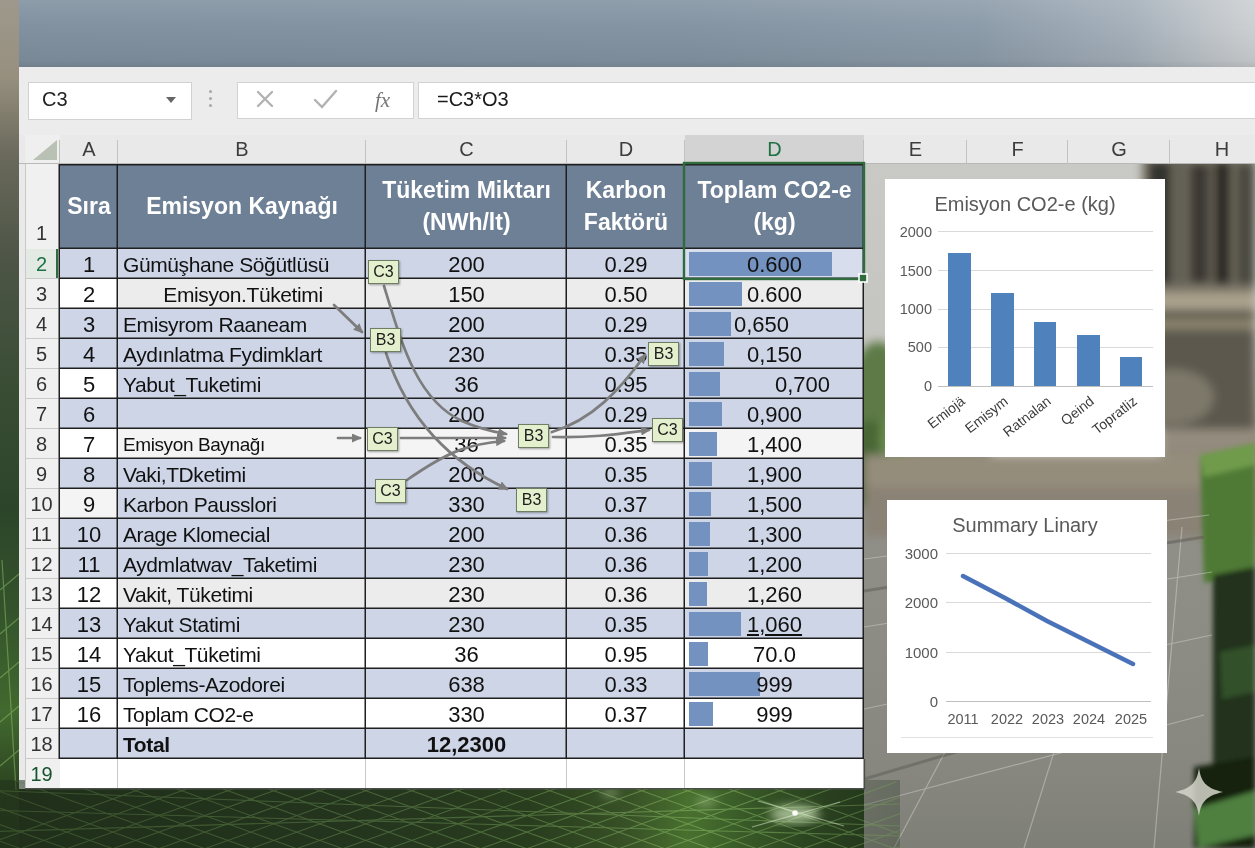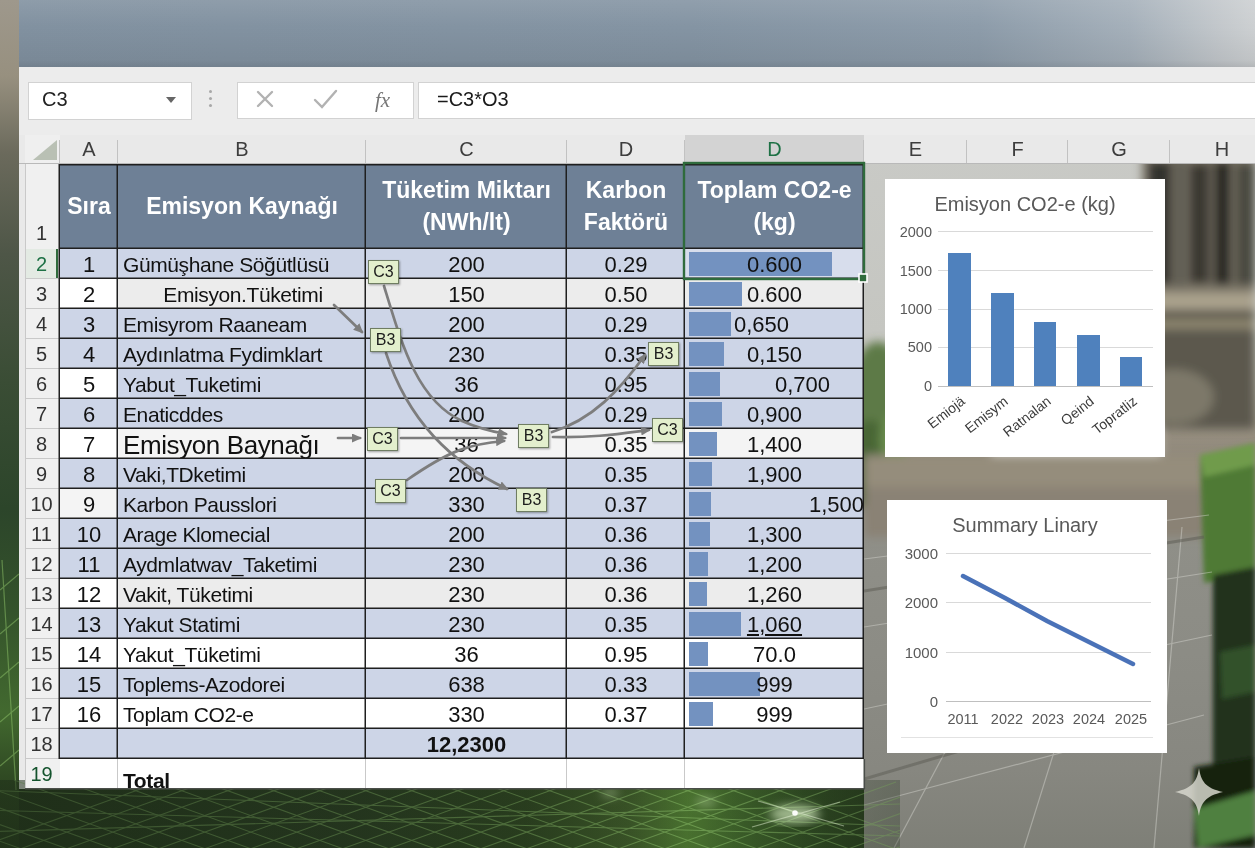--- a/index.html
+++ b/index.html
@@ -254,48 +254,47 @@
 <div class="abs" style="left:689px;top:372px;width:31px;height:24px;background:#7392c0;"></div>
 <div class="cell" style="left:60px;top:372px;width:58px;line-height:26px;text-align:center;font-size:22px;">5</div>
 <div class="cell" style="left:123px;top:372px;width:240px;line-height:26px;font-size:21px;letter-spacing:-0.4px;">Yabut_Tuketimi</div>
 <div class="cell" style="left:366px;top:372px;width:201px;line-height:26px;text-align:center;font-size:22px;">36</div>
 <div class="cell" style="left:567px;top:372px;width:118px;line-height:26px;text-align:center;font-size:22px;">0.95</div>
 <div class="cell" style="left:685px;top:372px;width:179px;line-height:26px;text-align:center;font-size:22px;padding-left:28px;">0,700</div>
 <div class="abs" style="left:60px;top:399px;width:58px;height:30px;background:#cdd5e7;"></div>
 <div class="abs" style="left:118px;top:399px;width:746px;height:30px;background:#cdd5e7;"></div>
 <div class="abs" style="left:689px;top:402px;width:33px;height:24px;background:#7392c0;"></div>
 <div class="cell" style="left:60px;top:402px;width:58px;line-height:26px;text-align:center;font-size:22px;">6</div>
-<div class="cell" style="left:123px;top:402px;width:240px;line-height:26px;font-size:21px;letter-spacing:-0.4px;">Enaticddes</div>
 <div class="cell" style="left:366px;top:402px;width:201px;line-height:26px;text-align:center;font-size:22px;">200</div>
 <div class="cell" style="left:567px;top:402px;width:118px;line-height:26px;text-align:center;font-size:22px;">0.29</div>
 <div class="cell" style="left:685px;top:402px;width:179px;line-height:26px;text-align:center;font-size:22px;">0,900</div>
 <div class="abs" style="left:60px;top:429px;width:58px;height:30px;background:#ffffff;"></div>
 <div class="abs" style="left:118px;top:429px;width:746px;height:30px;background:#f4f4f4;"></div>
 <div class="abs" style="left:689px;top:432px;width:28px;height:24px;background:#7392c0;"></div>
 <div class="cell" style="left:60px;top:432px;width:58px;line-height:26px;text-align:center;font-size:22px;">7</div>
-<div class="cell" style="left:123px;top:432px;width:240px;line-height:26px;font-size:26px;letter-spacing:-0.4px;">Emisyon Baynağı</div>
+<div class="cell" style="left:123px;top:432px;width:240px;line-height:26px;font-size:19px;letter-spacing:-0.4px;">Emisyon Baynağı</div>
 <div class="cell" style="left:366px;top:432px;width:201px;line-height:26px;text-align:center;font-size:22px;">36</div>
 <div class="cell" style="left:567px;top:432px;width:118px;line-height:26px;text-align:center;font-size:22px;">0.35</div>
 <div class="cell" style="left:685px;top:432px;width:179px;line-height:26px;text-align:center;font-size:22px;">1,400</div>
 <div class="abs" style="left:60px;top:459px;width:58px;height:30px;background:#cdd5e7;"></div>
 <div class="abs" style="left:118px;top:459px;width:746px;height:30px;background:#cdd5e7;"></div>
 <div class="abs" style="left:689px;top:462px;width:23px;height:24px;background:#7392c0;"></div>
 <div class="cell" style="left:60px;top:462px;width:58px;line-height:26px;text-align:center;font-size:22px;">8</div>
 <div class="cell" style="left:123px;top:462px;width:240px;line-height:26px;font-size:21px;letter-spacing:-0.4px;">Vaki,TDketimi</div>
 <div class="cell" style="left:366px;top:462px;width:201px;line-height:26px;text-align:center;font-size:22px;">200</div>
 <div class="cell" style="left:567px;top:462px;width:118px;line-height:26px;text-align:center;font-size:22px;">0.35</div>
 <div class="cell" style="left:685px;top:462px;width:179px;line-height:26px;text-align:center;font-size:22px;">1,900</div>
 <div class="abs" style="left:60px;top:489px;width:58px;height:30px;background:#f4f4f4;"></div>
 <div class="abs" style="left:118px;top:489px;width:746px;height:30px;background:#cdd5e7;"></div>
 <div class="abs" style="left:689px;top:492px;width:22px;height:24px;background:#7392c0;"></div>
 <div class="cell" style="left:60px;top:492px;width:58px;line-height:26px;text-align:center;font-size:22px;">9</div>
 <div class="cell" style="left:123px;top:492px;width:240px;line-height:26px;font-size:21px;letter-spacing:-0.4px;">Karbon Pausslori</div>
 <div class="cell" style="left:366px;top:492px;width:201px;line-height:26px;text-align:center;font-size:22px;">330</div>
 <div class="cell" style="left:567px;top:492px;width:118px;line-height:26px;text-align:center;font-size:22px;">0.37</div>
-<div class="cell" style="left:685px;top:492px;width:179px;line-height:26px;text-align:right;font-size:22px;">1,500</div>
+<div class="cell" style="left:685px;top:492px;width:179px;line-height:26px;text-align:center;font-size:22px;">1,500</div>
 <div class="abs" style="left:60px;top:519px;width:58px;height:30px;background:#cdd5e7;"></div>
 <div class="abs" style="left:118px;top:519px;width:746px;height:30px;background:#cdd5e7;"></div>
 <div class="abs" style="left:689px;top:522px;width:21px;height:24px;background:#7392c0;"></div>
 <div class="cell" style="left:60px;top:522px;width:58px;line-height:26px;text-align:center;font-size:22px;">10</div>
 <div class="cell" style="left:123px;top:522px;width:240px;line-height:26px;font-size:21px;letter-spacing:-0.4px;">Arage Klomecial</div>
 <div class="cell" style="left:366px;top:522px;width:201px;line-height:26px;text-align:center;font-size:22px;">200</div>
 <div class="cell" style="left:567px;top:522px;width:118px;line-height:26px;text-align:center;font-size:22px;">0.36</div>
 <div class="cell" style="left:685px;top:522px;width:179px;line-height:26px;text-align:center;font-size:22px;">1,300</div>
 <div class="abs" style="left:60px;top:549px;width:58px;height:30px;background:#cdd5e7;"></div>
 <div class="abs" style="left:118px;top:549px;width:746px;height:30px;background:#cdd5e7;"></div>
@@ -340,21 +339,21 @@
 <div class="abs" style="left:60px;top:699px;width:58px;height:30px;background:#ffffff;"></div>
 <div class="abs" style="left:118px;top:699px;width:746px;height:30px;background:#ffffff;"></div>
 <div class="abs" style="left:689px;top:702px;width:24px;height:24px;background:#7392c0;"></div>
 <div class="cell" style="left:60px;top:702px;width:58px;line-height:26px;text-align:center;font-size:22px;">16</div>
 <div class="cell" style="left:123px;top:702px;width:240px;line-height:26px;font-size:21px;letter-spacing:-0.4px;">Toplam CO2-e</div>
 <div class="cell" style="left:366px;top:702px;width:201px;line-height:26px;text-align:center;font-size:22px;">330</div>
 <div class="cell" style="left:567px;top:702px;width:118px;line-height:26px;text-align:center;font-size:22px;">0.37</div>
 <div class="cell" style="left:685px;top:702px;width:179px;line-height:26px;text-align:center;font-size:22px;">999</div>
 <div class="abs" style="left:60px;top:729px;width:58px;height:30px;background:#cdd5e7;"></div>
 <div class="abs" style="left:118px;top:729px;width:746px;height:30px;background:#cdd5e7;"></div>
-<div class="cell" style="left:123px;top:732px;width:240px;line-height:26px;font-size:21px;letter-spacing:-0.4px;font-weight:bold;margin-top:36px;">Total</div>
+<div class="cell" style="left:123px;top:732px;width:240px;line-height:26px;font-size:21px;letter-spacing:-0.4px;font-weight:bold;">Total</div>
 <div class="cell" style="left:366px;top:732px;width:201px;line-height:26px;text-align:center;font-size:22px;font-weight:bold;">12,2300</div>
 <svg class="abs" style="left:0;top:0;" width="1255" height="848" viewBox="0 0 1255 848">
 <g stroke="#c9c9c9" stroke-width="1">
         <path d="M25,278.5 L60,278.5"></path>
         <path d="M25,308.5 L60,308.5"></path>
         <path d="M25,338.5 L60,338.5"></path>
         <path d="M25,368.5 L60,368.5"></path>
         <path d="M25,398.5 L60,398.5"></path>
         <path d="M25,428.5 L60,428.5"></path>
         <path d="M25,458.5 L60,458.5"></path>

